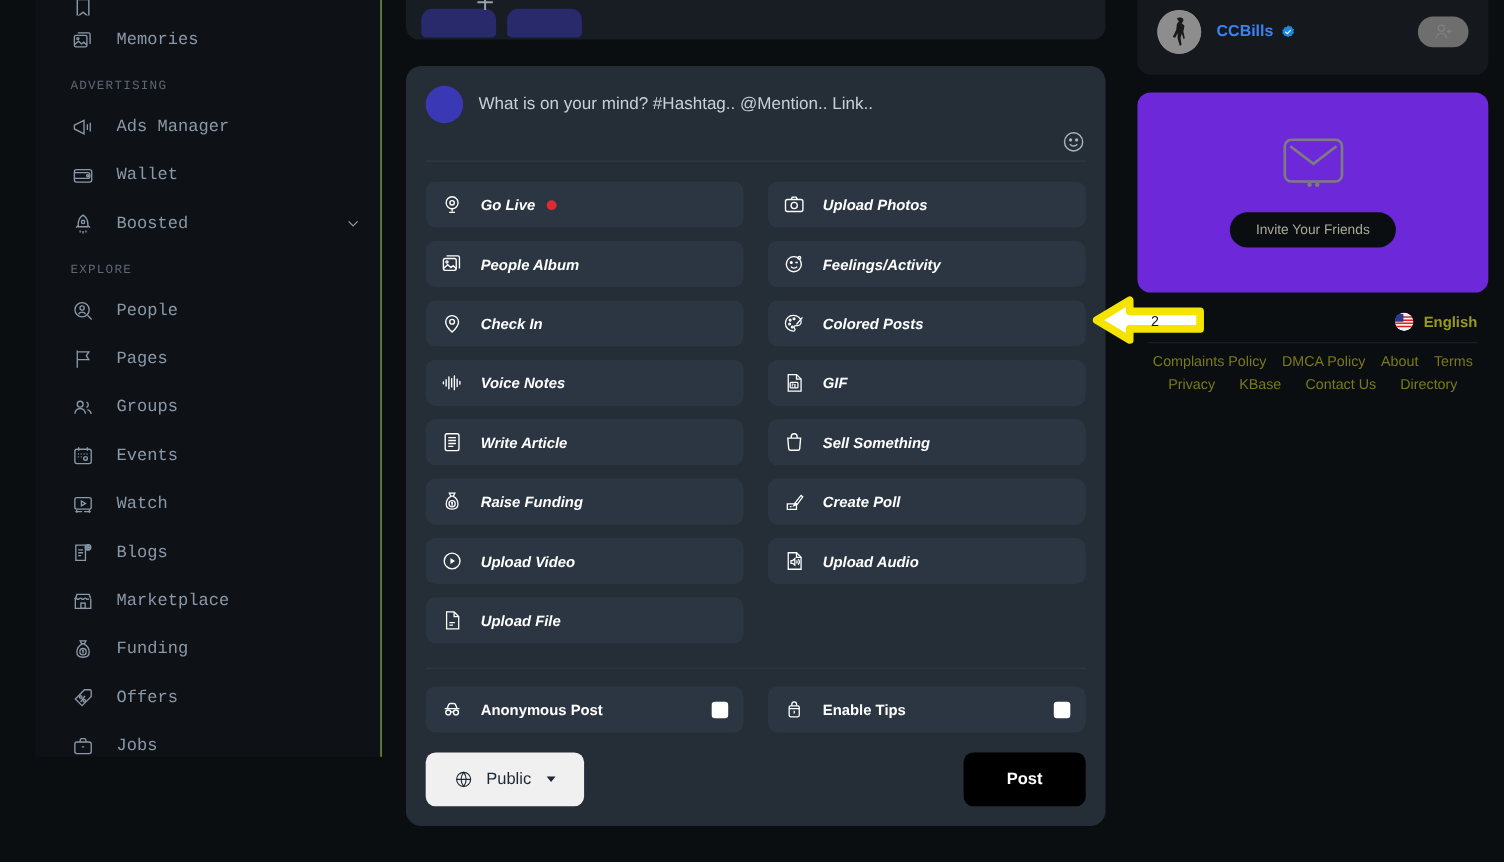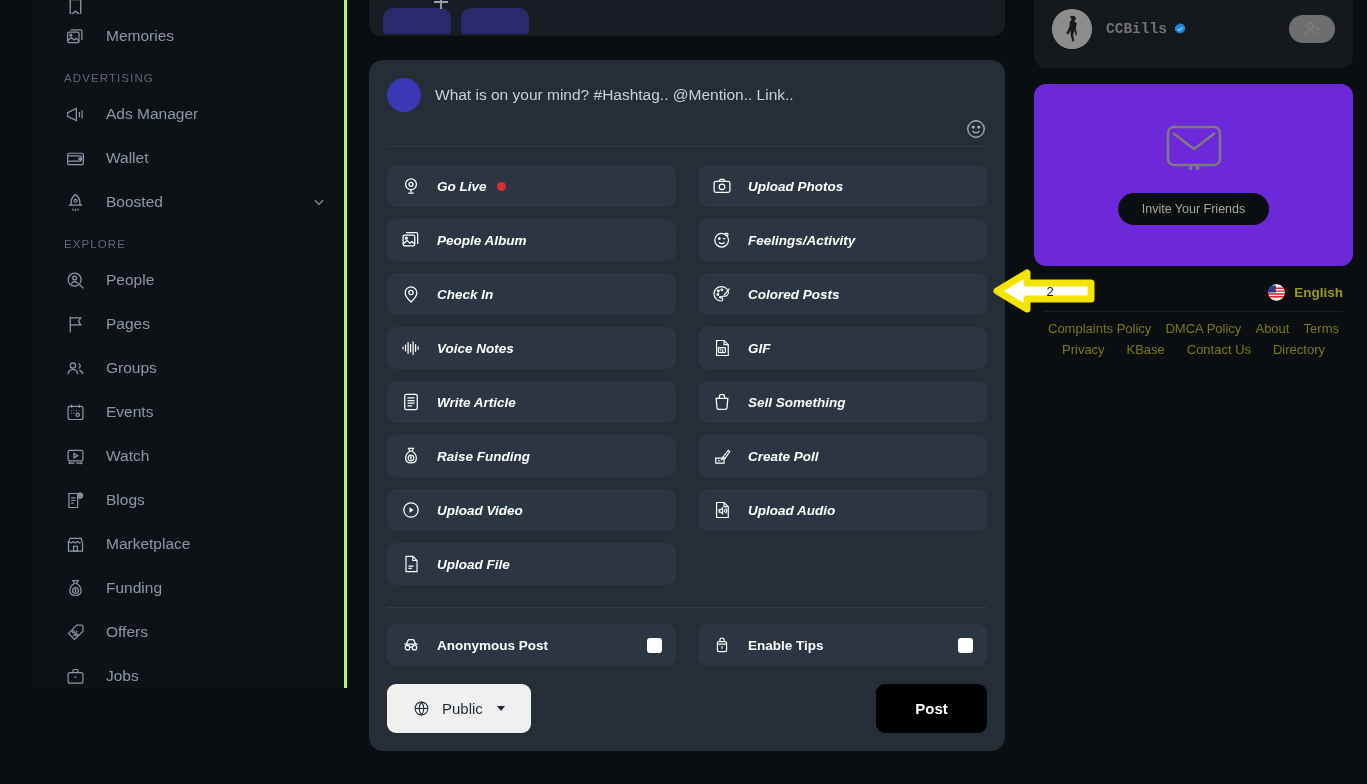--- a/index.html
+++ b/index.html
@@ -8,24 +8,25 @@
     background: #0b0e11;
     font-family: "Liberation Sans", sans-serif;
     overflow: hidden;
   }
   .page { position: relative; width: 1367px; height: 784px; display: flex; }
 
   
   .sidebar {
     width: 347px; height: 688px;
     background: #0e1216;
-    border-right: 3px solid #bef264;
+    border-right: 1px solid #bef264;
     position: relative;
     overflow: hidden;
     flex: 0 0 347px;
+    font-family: Liberation Mono, monospace;
   }
   .sb-rail { position:absolute; left:0; top:0; width:32px; height:100%; background:#0b0e11; }
   .sb-inner { padding-left: 32px; }
   .sb-item {
     display: flex; align-items: center;
     height: 44px;
     padding: 0 18px 0 32px;
     color: #8b98a8;
     font-size: 15.5px;
     cursor: pointer;
@@ -176,21 +177,21 @@
     display:flex; align-items:center;
     padding: 0 18px;
     gap: 14px;
   }
   .pf-avatar {
     width:40px;height:40px;border-radius:50%;
     background:#8d8d8d; flex:0 0 40px;
     display:flex;align-items:flex-end;justify-content:center;
     overflow:hidden;
   }
-  .pf-name { color:#737373; font-size:14.5px; font-weight:bold; white-space:nowrap;font-family:Liberation Mono, monospace; }
+  .pf-name { color:#3b82f6; font-size:14.5px; font-weight:bold; white-space:nowrap; }
   .verified { width:14px;height:14px;margin-left:6px;vertical-align:-2px; }
   .pf-name-wrap { display:flex;align-items:center;flex:1 1 auto; }
   .add-friend {
     width:46px;height:28px;border-radius:14px;background:#6e6e6e;
     display:flex;align-items:center;justify-content:center;flex:0 0 46px;cursor:pointer;
   }
   .invite-card {
     background:#6d28d9; border-radius:12px;
     margin-top: 16px; height: 182px;
     display:flex;flex-direction:column;align-items:center;justify-content:center;

